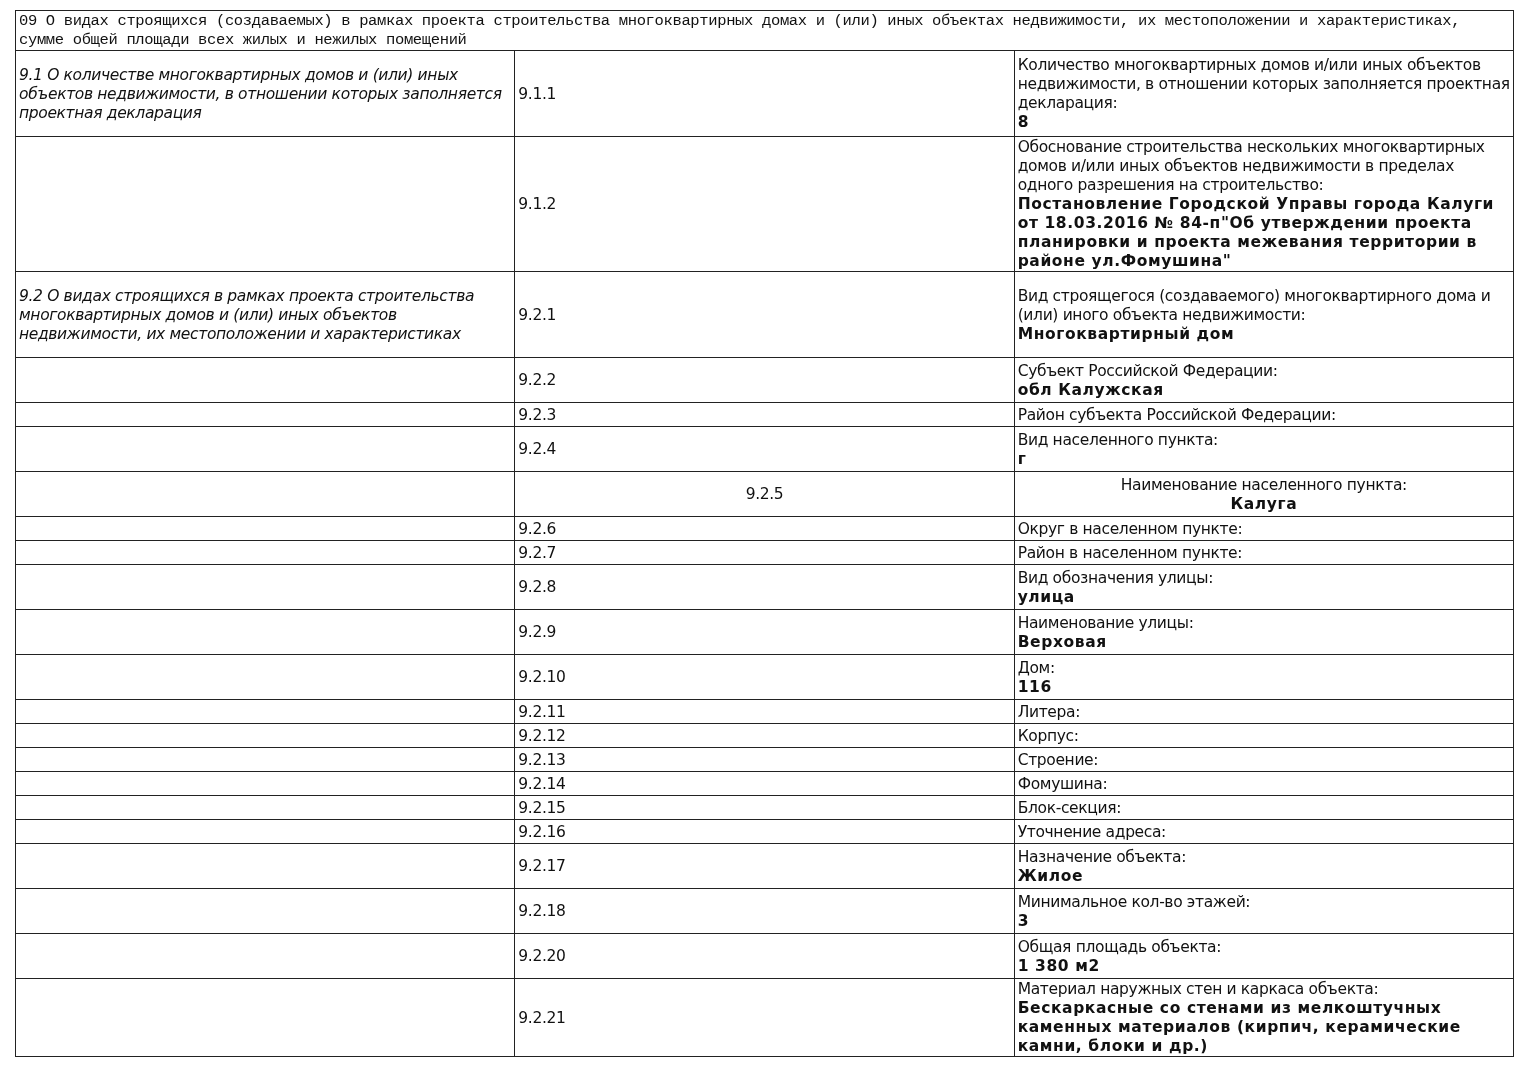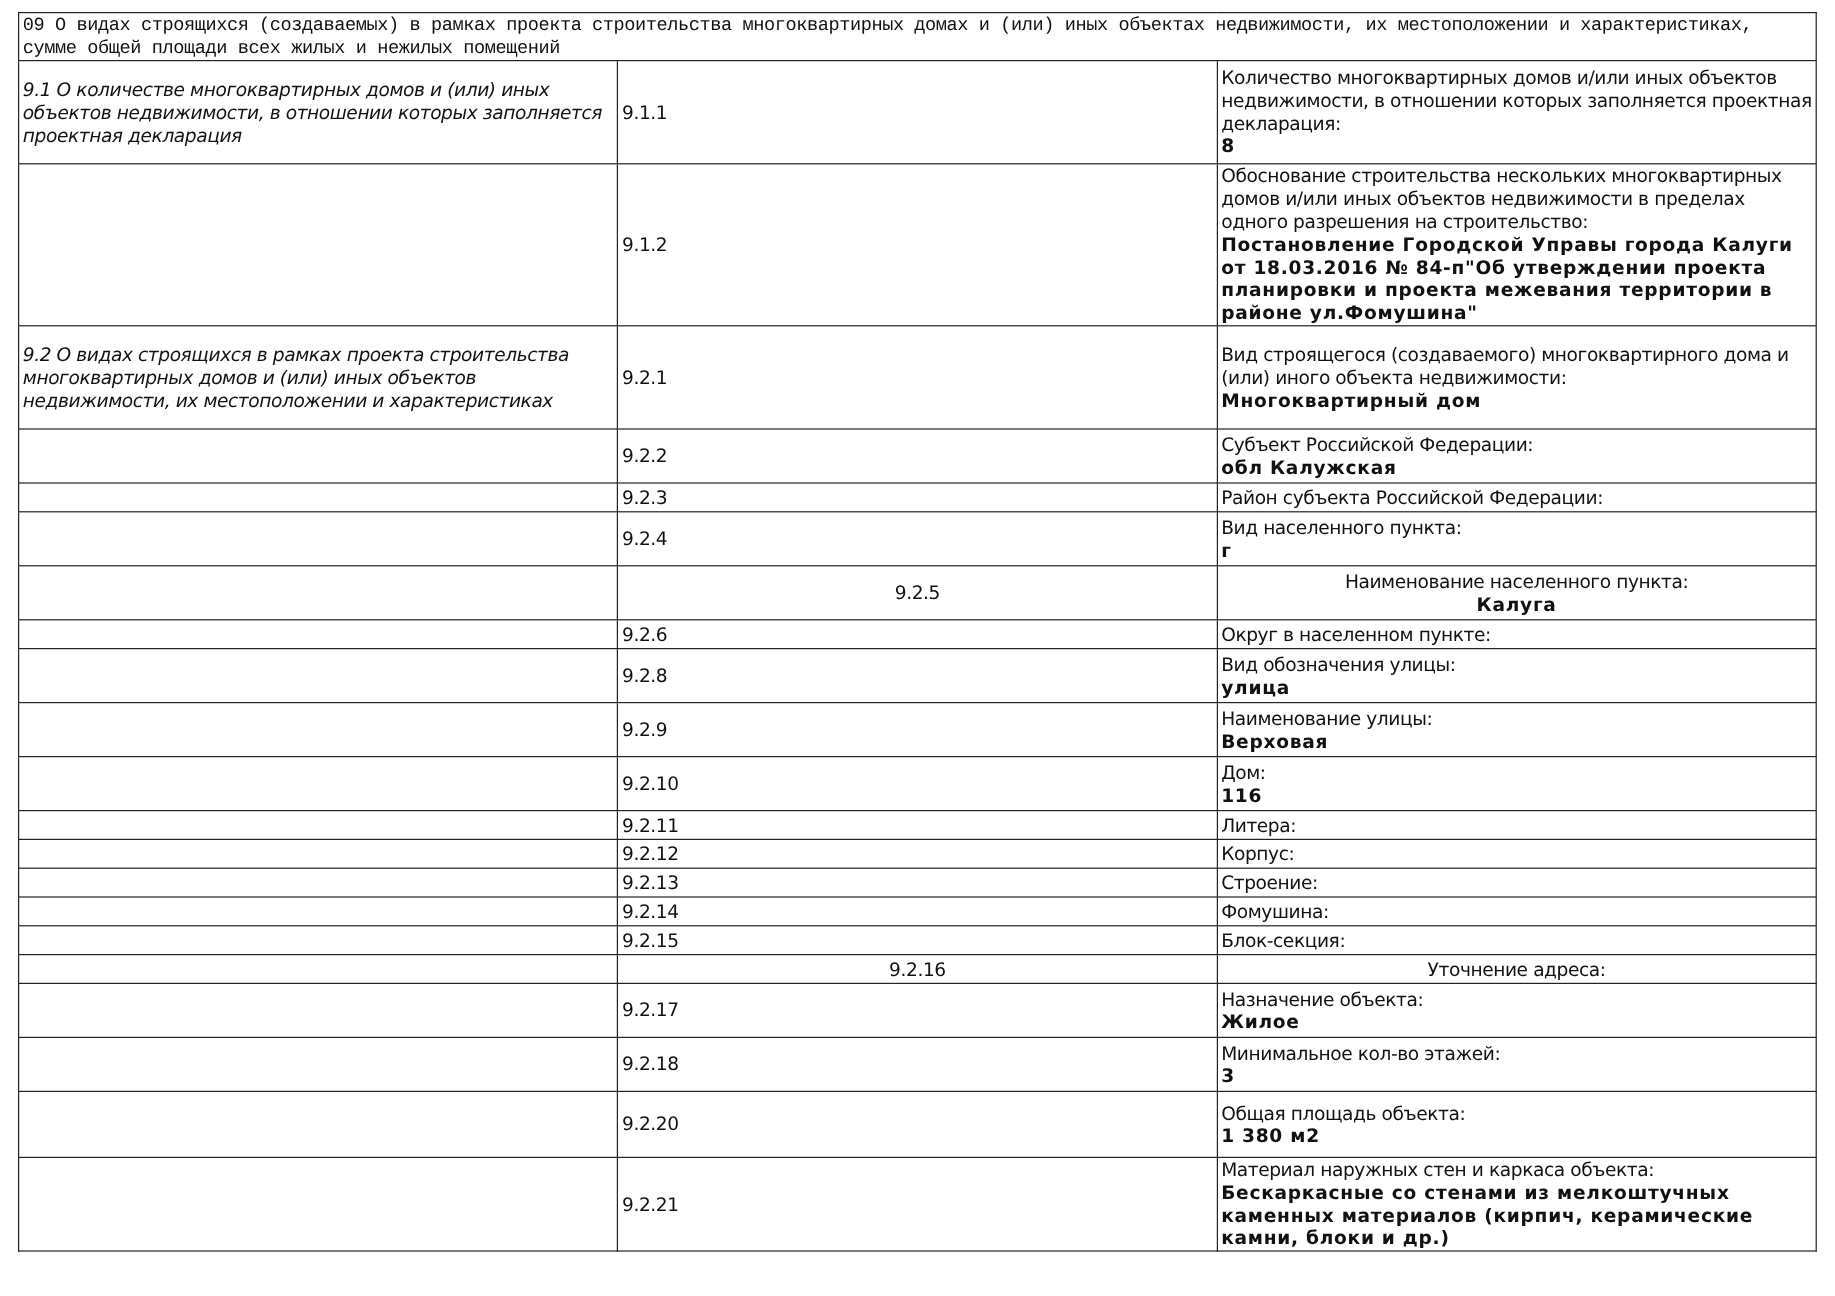--- a/index.html
+++ b/index.html
@@ -79,20 +79,27 @@
           <span class="val">Калуга</span>
         </td>
       </tr>
       <tr style="height: 24px;">
         <td class="c1"></td>
         <td class="c2">9.2.6</td>
         <td class="c3">
           <span class="lbl">Округ в населенном пункте:</span>
         </td>
       </tr>
+      <tr style="height: 24px;">
+        <td class="c1"></td>
+        <td class="c2">9.2.7</td>
+        <td class="c3">
+          <span class="lbl">Район в населенном пункте:</span>
+        </td>
+      </tr>
       <tr style="height: 45px;">
         <td class="c1"></td>
         <td class="c2">9.2.8</td>
         <td class="c3">
           <span class="lbl">Вид обозначения улицы:</span>
           <span class="val">улица</span>
         </td>
       </tr>
       <tr style="height: 45px;">
         <td class="c1"></td>
@@ -138,21 +145,21 @@
           <span class="lbl">Фомушина:</span>
         </td>
       </tr>
       <tr style="height: 24px;">
         <td class="c1"></td>
         <td class="c2">9.2.15</td>
         <td class="c3">
           <span class="lbl">Блок-секция:</span>
         </td>
       </tr>
-      <tr style="height: 24px; text-align: center;">
+      <tr style="height: 24px;">
         <td class="c1"></td>
         <td class="c2">9.2.16</td>
         <td class="c3">
           <span class="lbl">Уточнение адреса:</span>
         </td>
       </tr>
       <tr style="height: 45px;">
         <td class="c1"></td>
         <td class="c2">9.2.17</td>
         <td class="c3">
@@ -161,21 +168,21 @@
         </td>
       </tr>
       <tr style="height: 45px;">
         <td class="c1"></td>
         <td class="c2">9.2.18</td>
         <td class="c3">
           <span class="lbl">Минимальное кол-во этажей:</span>
           <span class="val">3</span>
         </td>
       </tr>
-      <tr style="height: 55px;">
+      <tr style="height: 45px;">
         <td class="c1"></td>
         <td class="c2">9.2.20</td>
         <td class="c3">
           <span class="lbl">Общая площадь объекта:</span>
           <span class="val">1 380 м2</span>
         </td>
       </tr>
       <tr style="height: 65px;">
         <td class="c1"></td>
         <td class="c2">9.2.21</td>

